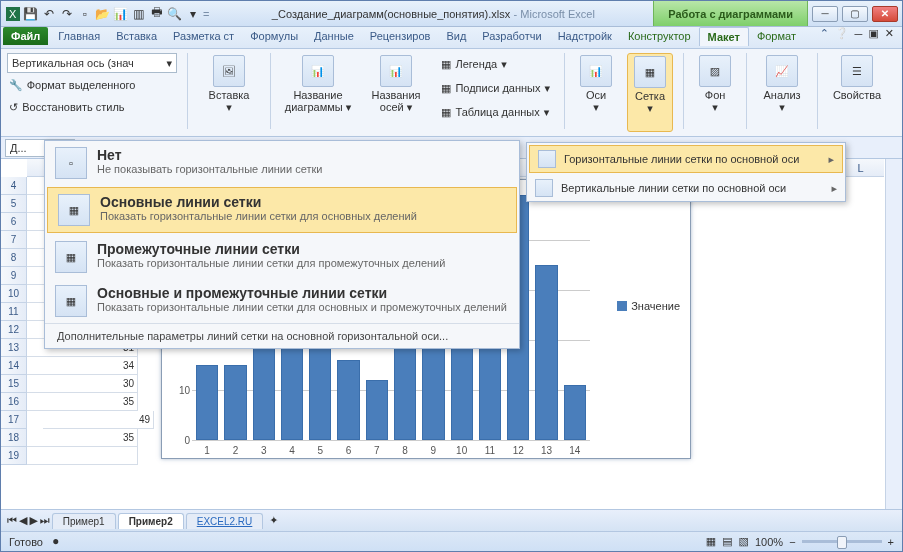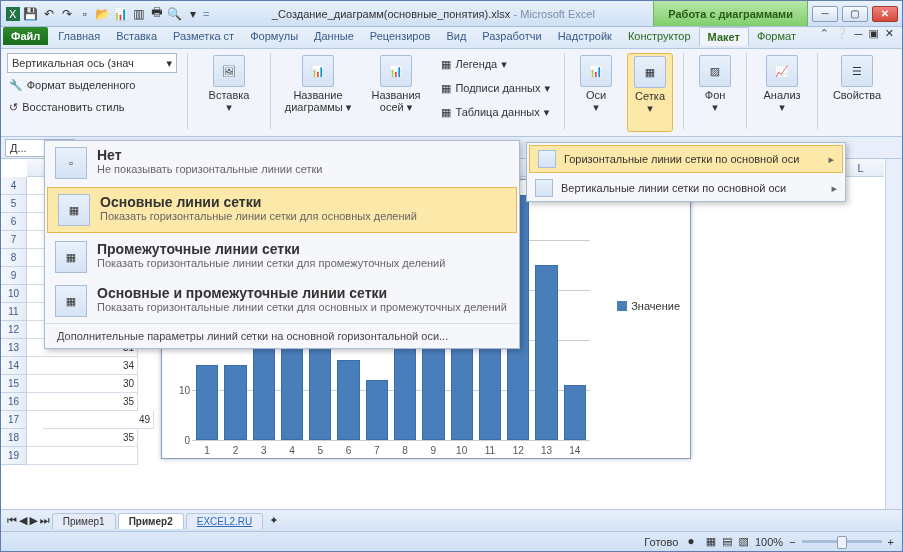--- a/index.html
+++ b/index.html
@@ -60,21 +60,21 @@
 .menu-item .txt span{color:#666;font-size:11px;margin-top:30px;}
 .menu-footer{padding:6px 12px;border-top:1px solid #d5dde8;color:#444;}
 .menu2{left:526px;top:142px;width:320px;}
 .menu2 .row{display:flex;align-items:center;gap:8px;padding:4px 8px;}
 .menu2 .row.sel{background:#fce8a8;border:1px solid #e8b850;margin:2px;}
 .menu2 .mic2{width:18px;height:18px;background:linear-gradient(#e8f1fb,#d5e3f4);border:1px solid #a9bdd8;flex-shrink:0;}
 .menu2 .arrow{margin-left:auto;color:#666;}
 .sheettabs{height:22px;background:linear-gradient(#e8effb,#d5e3f4);border-top:1px solid #b3c7e1;display:flex;align-items:center;padding:0 6px;gap:2px;}
 .st{padding:2px 10px;background:#e5ecf7;border:1px solid #b3c7e1;border-bottom:none;border-radius:3px 3px 0 0;font-size:10px;}
 .st.active{background:#fff;font-weight:600;}
-.statusbar{height:20px;background:linear-gradient(#dce8f7,#cfe0f5);border-top:1px solid #b3c7e1;display:flex;align-items:center;padding:0 8px;gap:12px;font-size:10px;color:#3a5a87;justify-content:flex-end;}
+.statusbar{height:20px;background:linear-gradient(#dce8f7,#cfe0f5);border-top:1px solid #b3c7e1;display:flex;align-items:center;padding:0 8px;gap:12px;font-size:10px;color:#3a5a87;justify-content:space-between;}
 .zoom{display:flex;align-items:center;gap:6px;}
 .zoom .slider{width:80px;height:3px;background:#a9bdd8;position:relative;}
 .zoom .slider::after{content:"";position:absolute;left:50%;top:-4px;width:8px;height:11px;background:#f0f4fa;border:1px solid #8a9db5;border-radius:2px;transform:translateX(-50%);}
 .scrollbar-v{position:absolute;right:0;top:0;bottom:0;width:17px;background:#e8effb;border-left:1px solid #c5d3e6;}
 svg{display:block;}
 </style>
 </head>
 <body>
 
 <div class="window">

